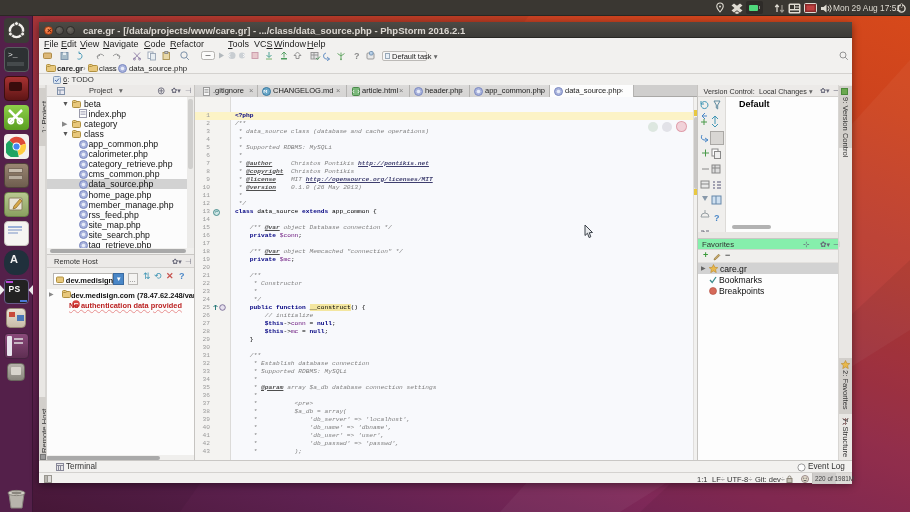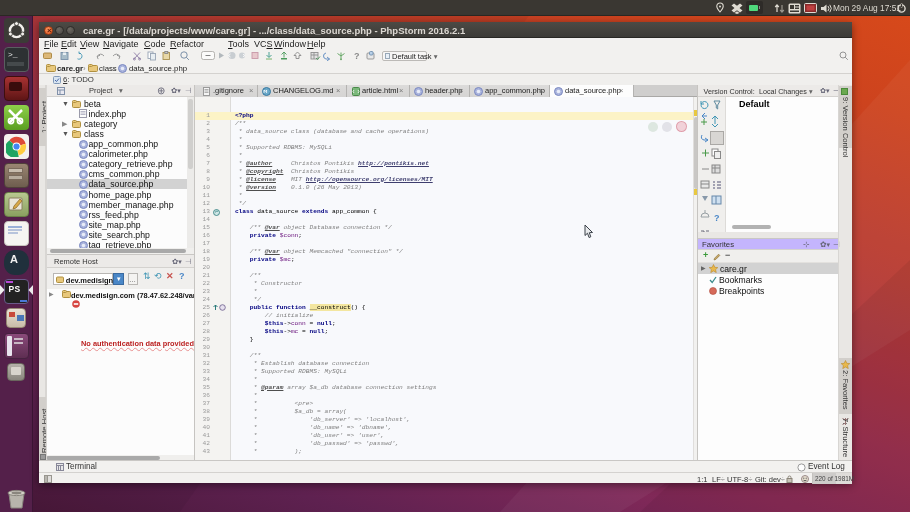--- a/index.html
+++ b/index.html
@@ -52,21 +52,21 @@
 .u { color:#3e3e6e; font-weight:bold; font-style:italic; text-decoration:underline; }
 .k { color:#000080; font-weight:bold; }
 .f { color:#660e7a; }
 .hl { background:#f3e6a0; }
 
 #vchdr { position:absolute; left:698px; top:85px; width:140px; height:12px; background:#eceae8; border-bottom:1px solid #d4d2cf; font-size:7.2px; color:#333; }
 #vcstrip { position:absolute; left:698px; top:97px; width:28px; height:141px; background:#f0efed; border-right:1px solid #dddbd8; }
 #vcbody { position:absolute; left:726px; top:97px; width:112px; height:135px; background:#fdfdfd; }
 #vcsplit { position:absolute; left:698px; top:232px; width:140px; height:6px; background:#e9e7e4; }
 
-#favhdr { position:absolute; left:698px; top:238px; width:140px; height:12px; background:#c4b5fd; border-top:1px solid #c9c7c4; border-bottom:1px solid #d4d2cf; font-size:7.8px; color:#333; }
+#favhdr { position:absolute; left:698px; top:238px; width:140px; height:12px; background:#86efac; border-top:1px solid #c9c7c4; border-bottom:1px solid #d4d2cf; font-size:7.8px; color:#333; }
 #favbar { position:absolute; left:698px; top:250px; width:140px; height:13px; background:#f0efed; border-bottom:1px solid #e3e1de; }
 #favtree { position:absolute; left:698px; top:263px; width:140px; height:197px; background:#fdfdfd; font-size:8.6px; color:#111; }
 
 #termbar { position:absolute; left:39px; top:460px; width:813px; height:12px; background:#f2f1ef; border-top:1px solid #c9c7c4; font-size:8.2px; color:#333; }
 #statusbar { position:absolute; left:39px; top:472px; width:813px; height:11px; background:#f2f1ef; border-top:1px solid #d4d2cf; font-size:7.5px; color:#333; }
 .ic { position:absolute; }
 </style>
 </head>
 <body>
 <svg width="910" height="512" style="position:absolute;left:0;top:0;" viewBox="0 0 910 512">
@@ -461,21 +461,21 @@
 <span style="position:absolute;left:3px;top:1px;color:#888;font-size:6px;">▶</span>
 <svg width="9" height="8" style="position:absolute;left:16px;top:1px;">
       <rect x="0.5" y="1.5" width="8" height="6" rx="1" fill="#e8c87c" stroke="#b09040"></rect>
       <rect x="0.5" y="0.5" width="4" height="2" rx="1" fill="#e8c87c" stroke="#b09040"></rect>
     </svg>
 <b style="position:absolute;left:25px;top:1.5px;font-size:7.4px;color:#111;white-space:nowrap;">dev.medisign.com (78.47.62.248/var/w</b>
 <svg width="8" height="8" style="position:absolute;left:26px;top:11px;">
       <circle cx="4" cy="4" r="3.8" fill="#d64541"></circle>
       <rect x="1.8" y="3.2" width="4.4" height="1.6" fill="#fff"></rect>
     </svg>
-<b style="position:absolute;left:35px;top:11.5px;font-size:7.4px;color:#bb2222;text-decoration:underline wavy #e89090;white-space:nowrap;margin-top:38px;">No authentication data provided</b>
+<b style="position:absolute;left:23px;top:11.5px;font-size:7.4px;color:#bb2222;text-decoration:underline wavy #e89090;white-space:nowrap;">No authentication data provided</b>
 </div>
 <div id="rhhsb">
     <div style="position:absolute;left:0px;top:0.5px;width:114px;height:4px;background:#a9a9a9;border-radius:2px;"></div>
   </div>
 <div id="tabbar">
 <div class="tab" style="left:0;width:64px;">
       <svg width="7" height="9" style="position:absolute;left:9px;top:1.5px;">
         <rect x="0.5" y="0.5" width="6" height="8" fill="#f4f4f4" stroke="#9a9a9a"></rect>
         <path d="M1.5 2.5h4M1.5 4h4M1.5 5.5h4" stroke="#b0b0b0"></path>
       </svg>

